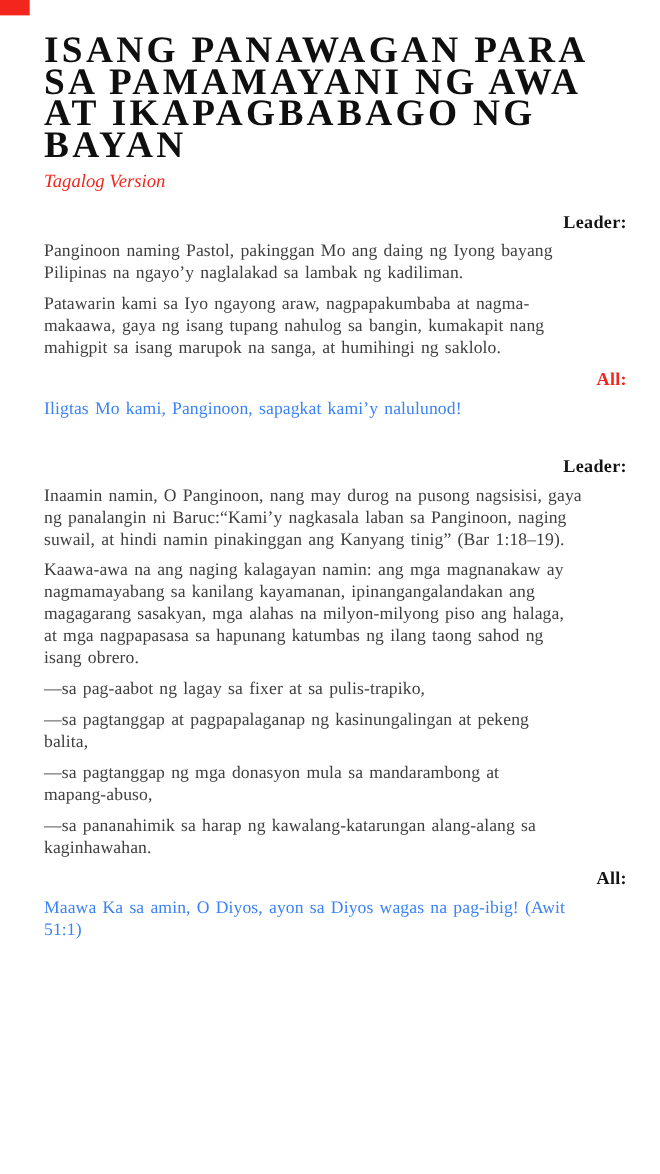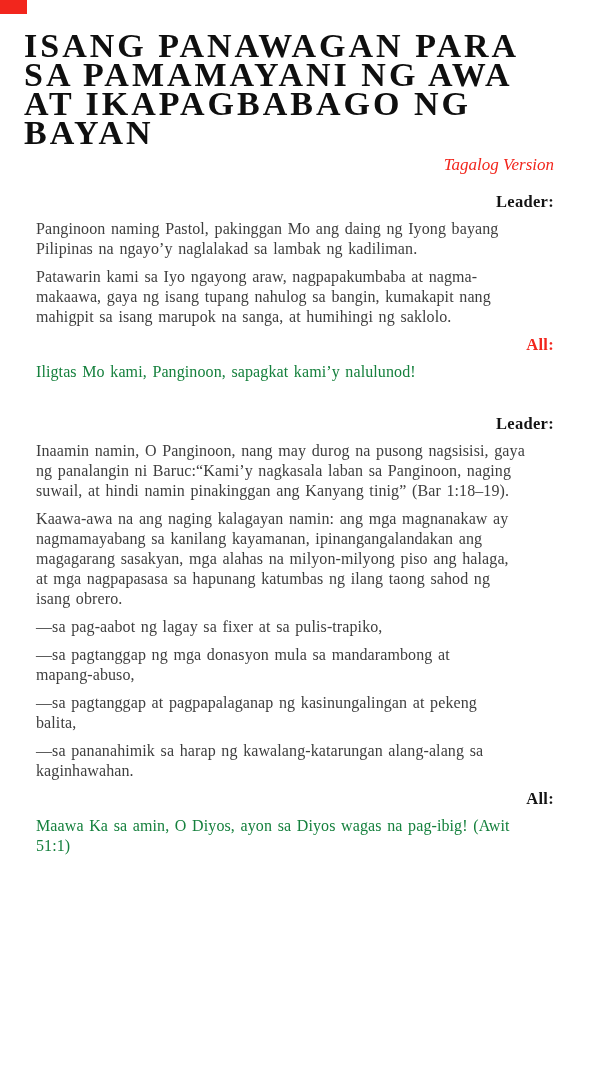--- a/index.html
+++ b/index.html
@@ -18,64 +18,63 @@
   .corner-marker {
     position: absolute;
     left: 0;
     top: 0;
     width: 27px;
     height: 14px;
     background: #f2261d;
   }
   .content {
     position: absolute;
-    left: 24px;
+    left: 40px;
     top: 31px;
     width: 530px;
   }
   .doc-title {
     margin: 0;
     font-size: 34px;
     font-weight: bold;
     line-height: 29px;
     letter-spacing: 3px;
     color: #0f0f0f;
     white-space: pre-line;
   }
   .doc-subtitle {
     margin: 7px 0 0 0;
     font-size: 17px;
     font-style: italic;
     color: #f2261d;
     line-height: 21px;
-    text-align: right;
   }
   .speaker-label {
     margin: 0 0 7px 0;
     font-size: 16.5px;
     font-weight: bold;
     line-height: 20px;
     color: #141414;
     letter-spacing: 0.3px;
     text-align: right;
   }
   .first-leader { margin-top: 17px; }
   .second-leader { margin-top: 32px; }
   .red-label { color: #f2261d; }
   .para {
-    margin: 0 0 8px 12px;
+    margin: 0 0 8px 0;
     font-size: 16px;
     line-height: 20px;
     color: #3e3e3e;
     white-space: pre-line;
     word-spacing: 1.5px;
     letter-spacing: 0.1px;
   }
   .response {
-    color: #15803d;
+    color: #3b82f6;
     font-family: Liberation Serif, serif;
   }
 </style>
 </head>
 <body>
 
 <div class="page">
   <div class="corner-marker"></div>
 
   <div class="content">
@@ -99,24 +98,24 @@
     <div class="speaker-label second-leader">Leader:</div>
     <p class="para">Inaamin namin, O Panginoon, nang may durog na pusong nagsisisi, gaya
 ng panalangin ni Baruc:“Kami’y nagkasala laban sa Panginoon, naging
 suwail, at hindi namin pinakinggan ang Kanyang tinig” (Bar 1:18–19).</p>
     <p class="para">Kaawa-awa na ang naging kalagayan namin: ang mga magnanakaw ay
 nagmamayabang sa kanilang kayamanan, ipinangangalandakan ang
 magagarang sasakyan, mga alahas na milyon-milyong piso ang halaga,
 at mga nagpapasasa sa hapunang katumbas ng ilang taong sahod ng
 isang obrero.</p>
     <p class="para">—sa pag-aabot ng lagay sa fixer at sa pulis-trapiko,</p>
+    <p class="para">—sa pagtanggap at pagpapalaganap ng kasinungalingan at pekeng
+balita,</p>
     <p class="para">—sa pagtanggap ng mga donasyon mula sa mandarambong at
 mapang-abuso,</p>
-    <p class="para">—sa pagtanggap at pagpapalaganap ng kasinungalingan at pekeng
-balita,</p>
     <p class="para">—sa pananahimik sa harap ng kawalang-katarungan alang-alang sa
 kaginhawahan.</p>
 
     <div class="speaker-label">All:</div>
     <p class="para response">Maawa Ka sa amin, O Diyos, ayon sa Diyos wagas na pag-ibig! (Awit
 51:1)</p>
 
   </div>
 </div>
 

